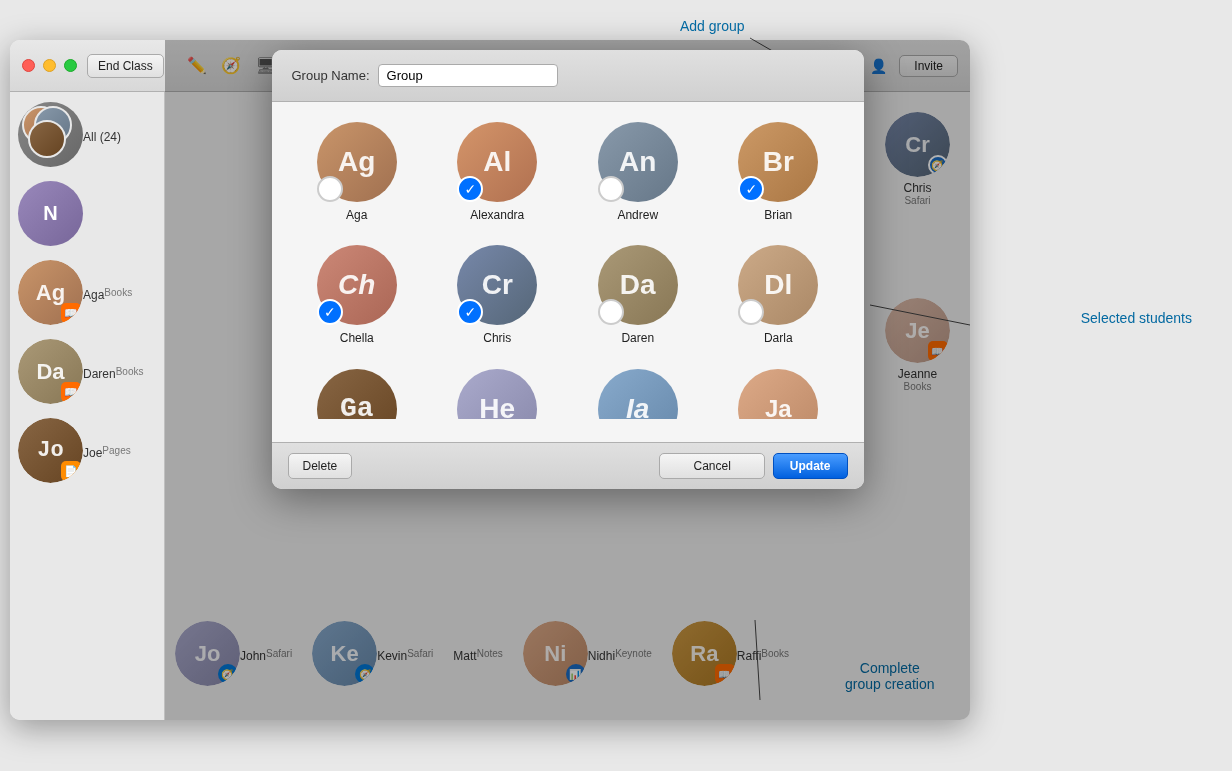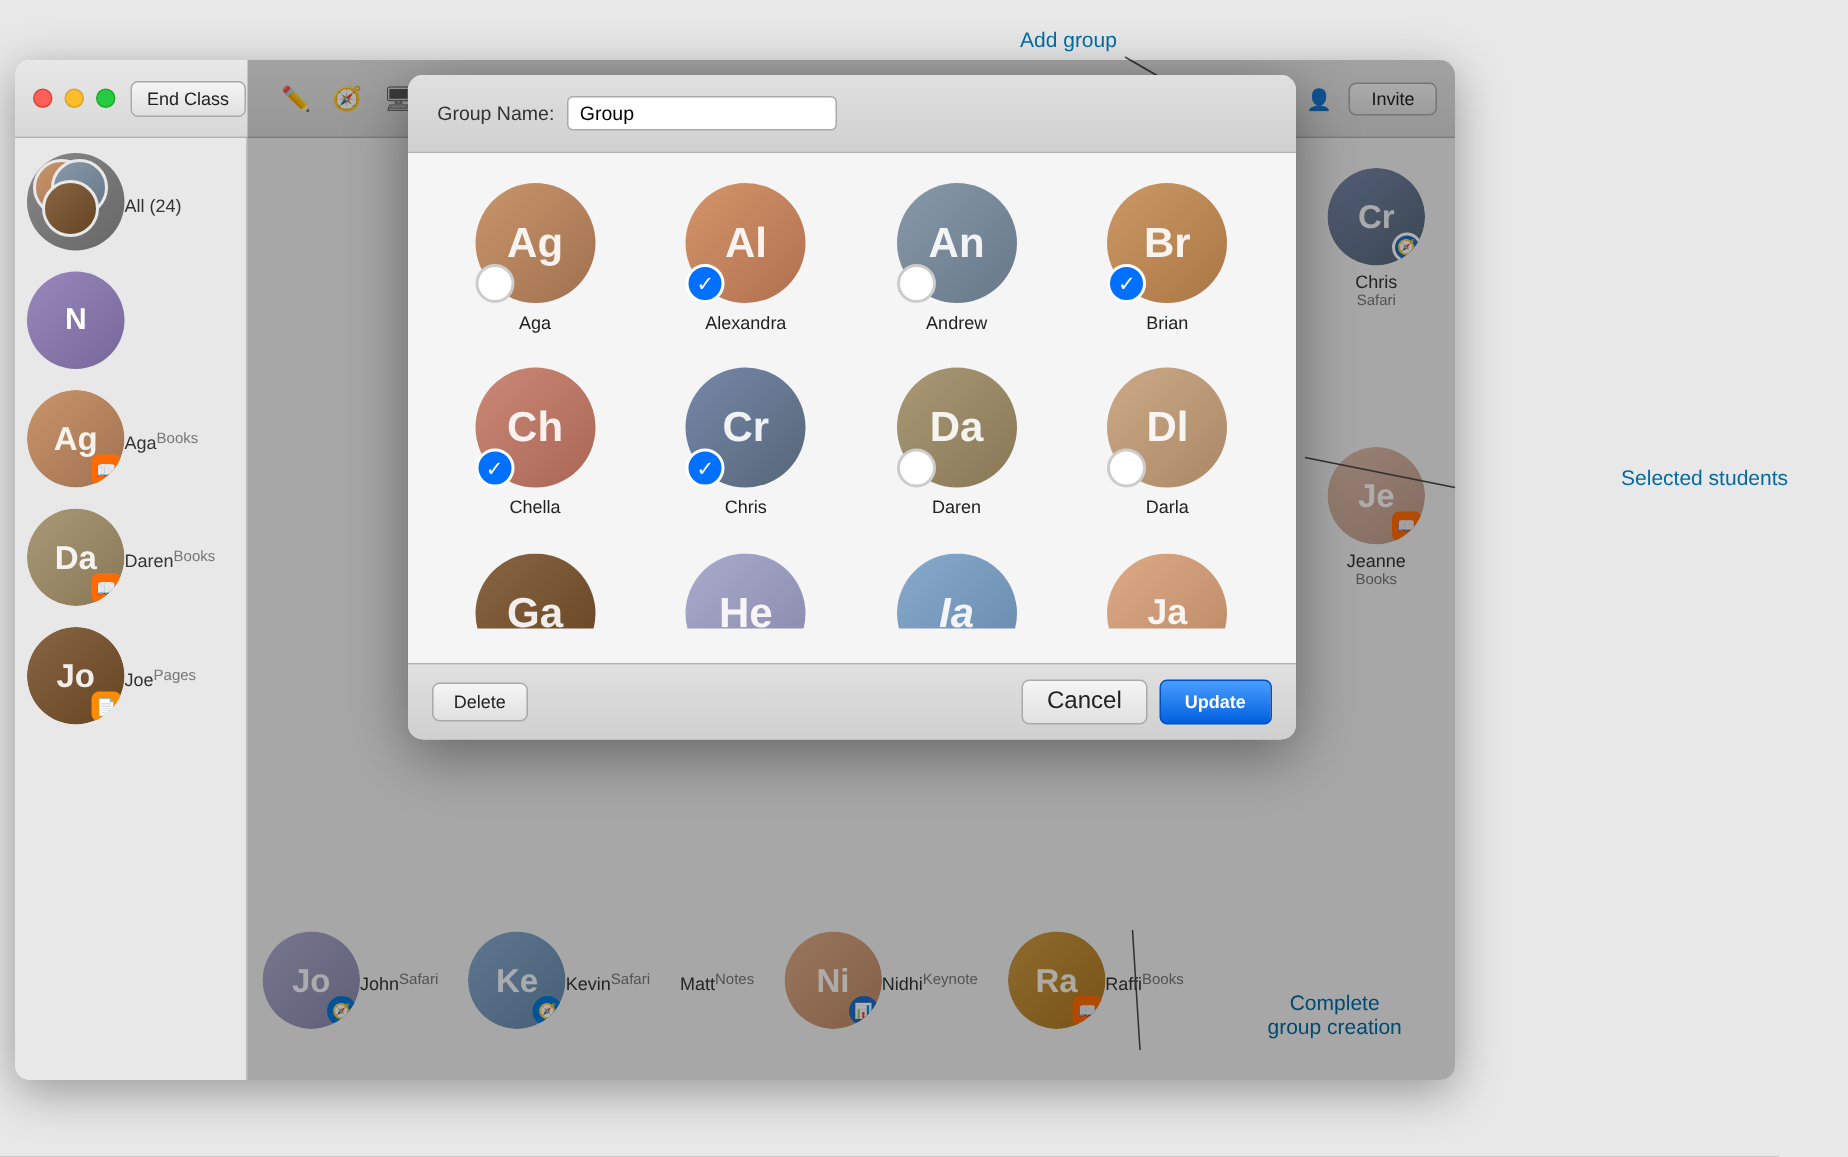--- a/index.html
+++ b/index.html
@@ -375,22 +375,22 @@
       cursor: pointer;
       color: #222;
     }
 
     .footer-right {
       display: flex;
       gap: 8px;
     }
 
     .cancel-btn {
-      padding: 5px 16px;
-      font-size: 16px;
+      padding: 5px 33px;
+      font-size: 12px;
       background: linear-gradient(to bottom, #f5f5f5, #e0e0e0);
       border: 1px solid #aaa;
       border-radius: 5px;
       cursor: pointer;
       color: #222;
     }
 
     .update-btn {
       padding: 5px 16px;
       font-size: 12px;
@@ -408,25 +408,25 @@
       font-size: 14px;
       color: #0369a1;
       font-family: -apple-system, BlinkMacSystemFont, "Helvetica Neue", Arial, sans-serif;
     }
 
     
     .av-aga { background: linear-gradient(135deg, #c9956a, #a07050); }
     .av-alexandra { background: linear-gradient(135deg, #d4956a, #b07050); }
     .av-andrew { background: linear-gradient(135deg, #8899aa, #667788); }
     .av-brian { background: linear-gradient(135deg, #cc9966, #aa7744); }
-    .av-chella { background: linear-gradient(135deg, #cc8877, #aa6655); }
+    .av-chella { background: linear-gradient(135deg, #cc8877, #aa6655); font-style: italic; }
     .av-chris { background: linear-gradient(135deg, #7788aa, #556677); }
     .av-daren { background: linear-gradient(135deg, #aa9977, #887755); }
     .av-darla { background: linear-gradient(135deg, #ccaa88, #aa8866); }
-    .av-joe { background: linear-gradient(135deg, #886644, #664422); }
+    .av-joe { background: linear-gradient(135deg, #886644, #664422); font-family: Liberation Mono, monospace; }
     .av-john { background: linear-gradient(135deg, #aaaacc, #8888aa); }
     .av-kevin { background: linear-gradient(135deg, #88aacc, #6688aa); }
     .av-matt { background: linear-gradient(135deg, #aaccaa, #88aa88); }
     .av-nidhi { background: linear-gradient(135deg, #ddaa88, #bb8866); }
     .av-raffi { background: linear-gradient(135deg, #cc9944, #aa7722); }
     .av-jeanne { background: linear-gradient(135deg, #ddbbaa, #bb9988); }
 
     
     .face-img {
       width: 100%;

